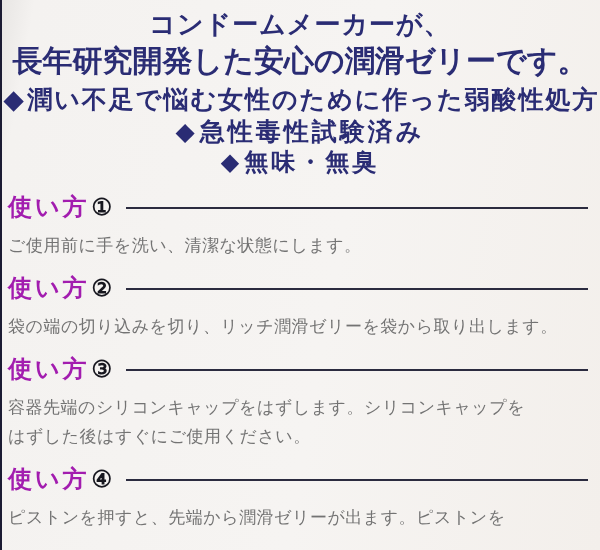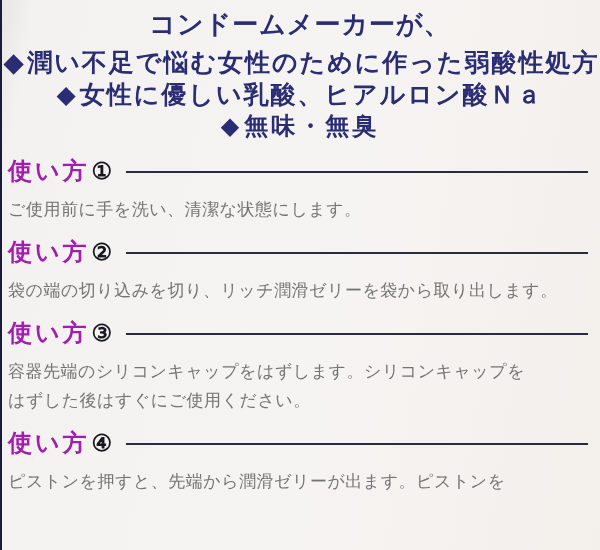--- a/index.html
+++ b/index.html
@@ -72,23 +72,24 @@
 </style>
 </head>
 <body>
 
 <div class="edge-stripe"></div>
 
 <div class="page">
 
   <div class="intro">
     <div class="title-line1">コンドームメーカーが、</div>
+    <div class="title-line2">長年研究開発した安心の潤滑ゼリーです。</div>
 
     <div class="bullet-line b0"><span class="bullet-marker">◆</span><span>潤い不足で悩む女性のために作った弱酸性処方</span></div>
-    <div class="bullet-line b1"><span class="bullet-marker">◆</span><span>女性に優しい乳酸、ヒアルロン酸Ｎａ</span></div>
+    <div class="bullet-line b2"><span class="bullet-marker">◆</span><span>急性毒性試験済み</span></div>
     <div class="bullet-line b3"><span class="bullet-marker">◆</span><span>無味・無臭</span></div>
   </div>
 
   <div class="steps">
 
     <div>
       <div class="step-heading">
         <span class="step-label">使い方</span>
         <span class="step-number">①</span>
         <span class="step-rule"></span>

